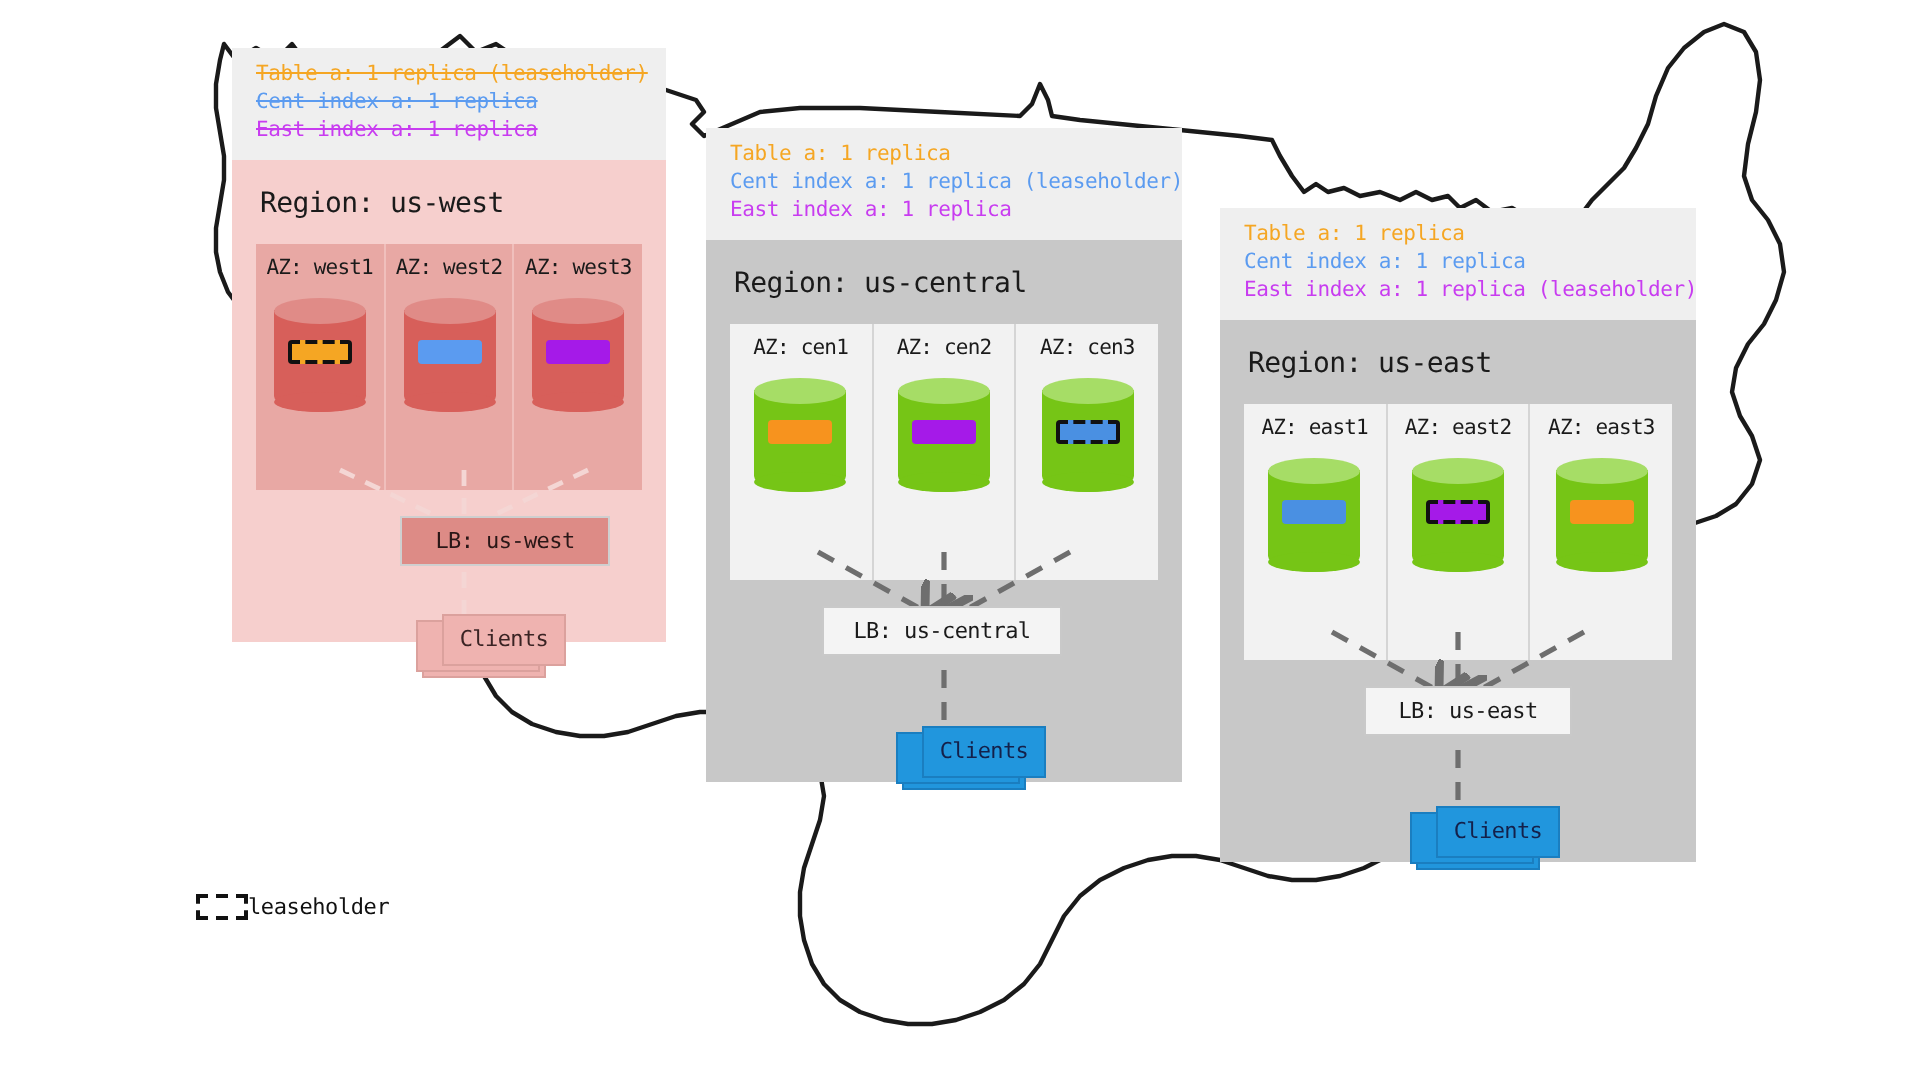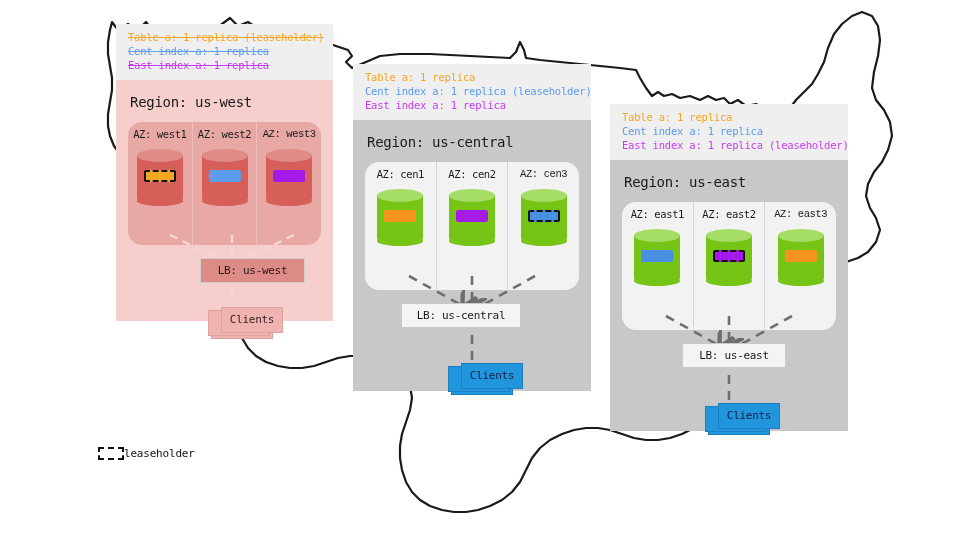--- a/index.html
+++ b/index.html
@@ -41,31 +41,30 @@
     color: #1a1a1a;
     margin: 4px 0 12px 2px;
     letter-spacing: -0.3px;
   }
 
   
   .az-strip {
     display: flex;
     background: #f2f2f2;
     position: relative;
-    border-radius: 14px;
   }
   .az-cell {
     flex: 1 1 0;
     box-sizing: border-box;
     border-right: 1px solid #d5d5d5;
     padding: 6px 4px 10px 4px;
     text-align: center;
     position: relative;
   }
-  .az-cell:last-child { border-right: none; font-family: Liberation Mono, monospace; }
+  .az-cell:last-child { border-right: none; }
   .az-label {
     font-size: 10.5px;
     color: #1a1a1a;
     letter-spacing: -0.4px;
     white-space: nowrap;
   }
 
   
   .cyl-wrap {
     margin: 9px auto 0 auto;
@@ -326,21 +325,21 @@
           </marker>
         </defs>
         <g stroke="#6e6e6e" stroke-width="2.6" fill="none" stroke-dasharray="9,7">
           <line x1="44" y1="146" x2="98" y2="176" marker-end="url(#ah-c)"></line>
           <line x1="107" y1="146" x2="107" y2="176" marker-end="url(#ah-c)"></line>
           <line x1="170" y1="146" x2="116" y2="176" marker-end="url(#ah-c)"></line>
           <line x1="107" y1="205" x2="107" y2="243"></line>
         </g>
       </svg>
 
-      <div class="lb-box" style="left:48px; top:183px; width:120px;">
+      <div class="lb-box" style="left:58px; top:183px; width:120px;">
         <span>LB: us-central</span>
       </div>
 
       <div class="clients-stack" style="left:92px; top:243px;">
         <div class="sheet s3"></div>
         <div class="sheet s2"></div>
         <div class="sheet s1">
             <span>Clients</span>
           </div>
       </div>

